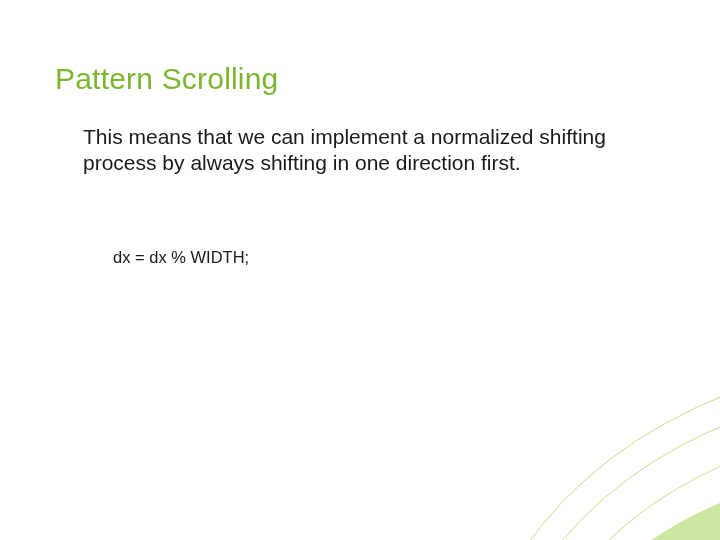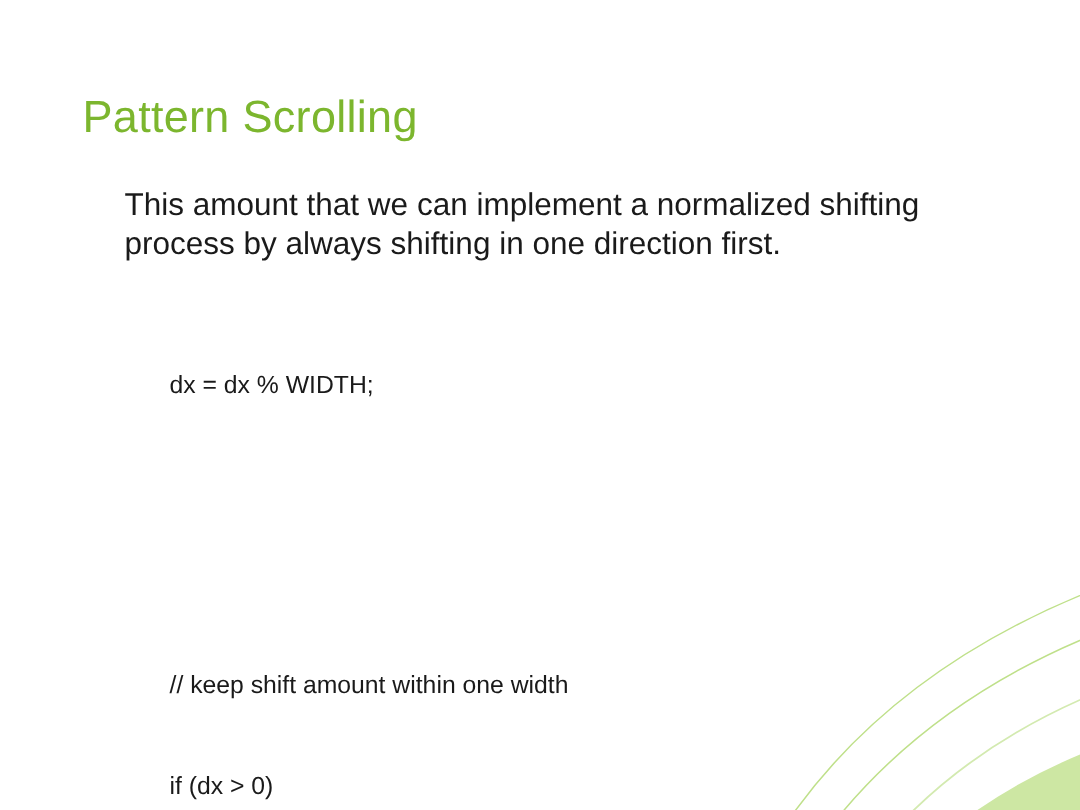--- a/index.html
+++ b/index.html
@@ -40,45 +40,43 @@
   }
   .para { margin-bottom: 26px; }
   .code-block {
     padding-left: 30px;
     font-size: 16.5px;
     line-height: 1.35;
     color: #1a1a1a;
     white-space: pre;
     font-family: "Trebuchet MS", "Segoe UI", Verdana, sans-serif;
   }
-  .code-row { display: flex; flex-direction: column; }
+  .code-row { display: flex; }
   .code-left { width: 200px; flex: 0 0 200px; }
   .code-right { flex: 1; }
 </style>
 </head>
 <body>
 
 <svg class="decoration" viewBox="0 0 520 520">
   <path d="M 140 520 Q 200 250 520 180" stroke="#bfe08a" stroke-width="1" fill="none"></path>
   <path d="M 160 520 Q 230 270 520 210" stroke="#bfe08a" stroke-width="1" fill="none"></path>
   <path d="M 195 520 Q 260 300 520 250" stroke="#d3eab0" stroke-width="1.2" fill="none"></path>
   <path d="M 250 520 L 520 350 L 520 520 Z" fill="#97c94d"></path>
   <path d="M 215 520 Q 275 330 520 290 L 520 350 L 250 520 Z" fill="#cde7a3"></path>
 </svg>
 
 <div class="slide">
   <h1 class="title">Pattern Scrolling</h1>
 
   <div class="body">
-    <p class="para">This amount that we can implement a normalized shifting process by always shifting in one direction first.</p>
+    <p class="para">This means that we can implement a normalized shifting process by always shifting in one direction first.</p>
 
     <div class="code-block">
       <div class="code-row">
         <span class="code-left">dx = dx % WIDTH;</span>
-        <span class="code-right">// keep shift amount within one width</span>
       </div>
       <div class="code-row">
-        <span class="code-left">if (dx &gt; 0)</span>
         <span class="code-right"></span>
       </div>
     </div>
   </div>
 </div>
 
 </body></html>

